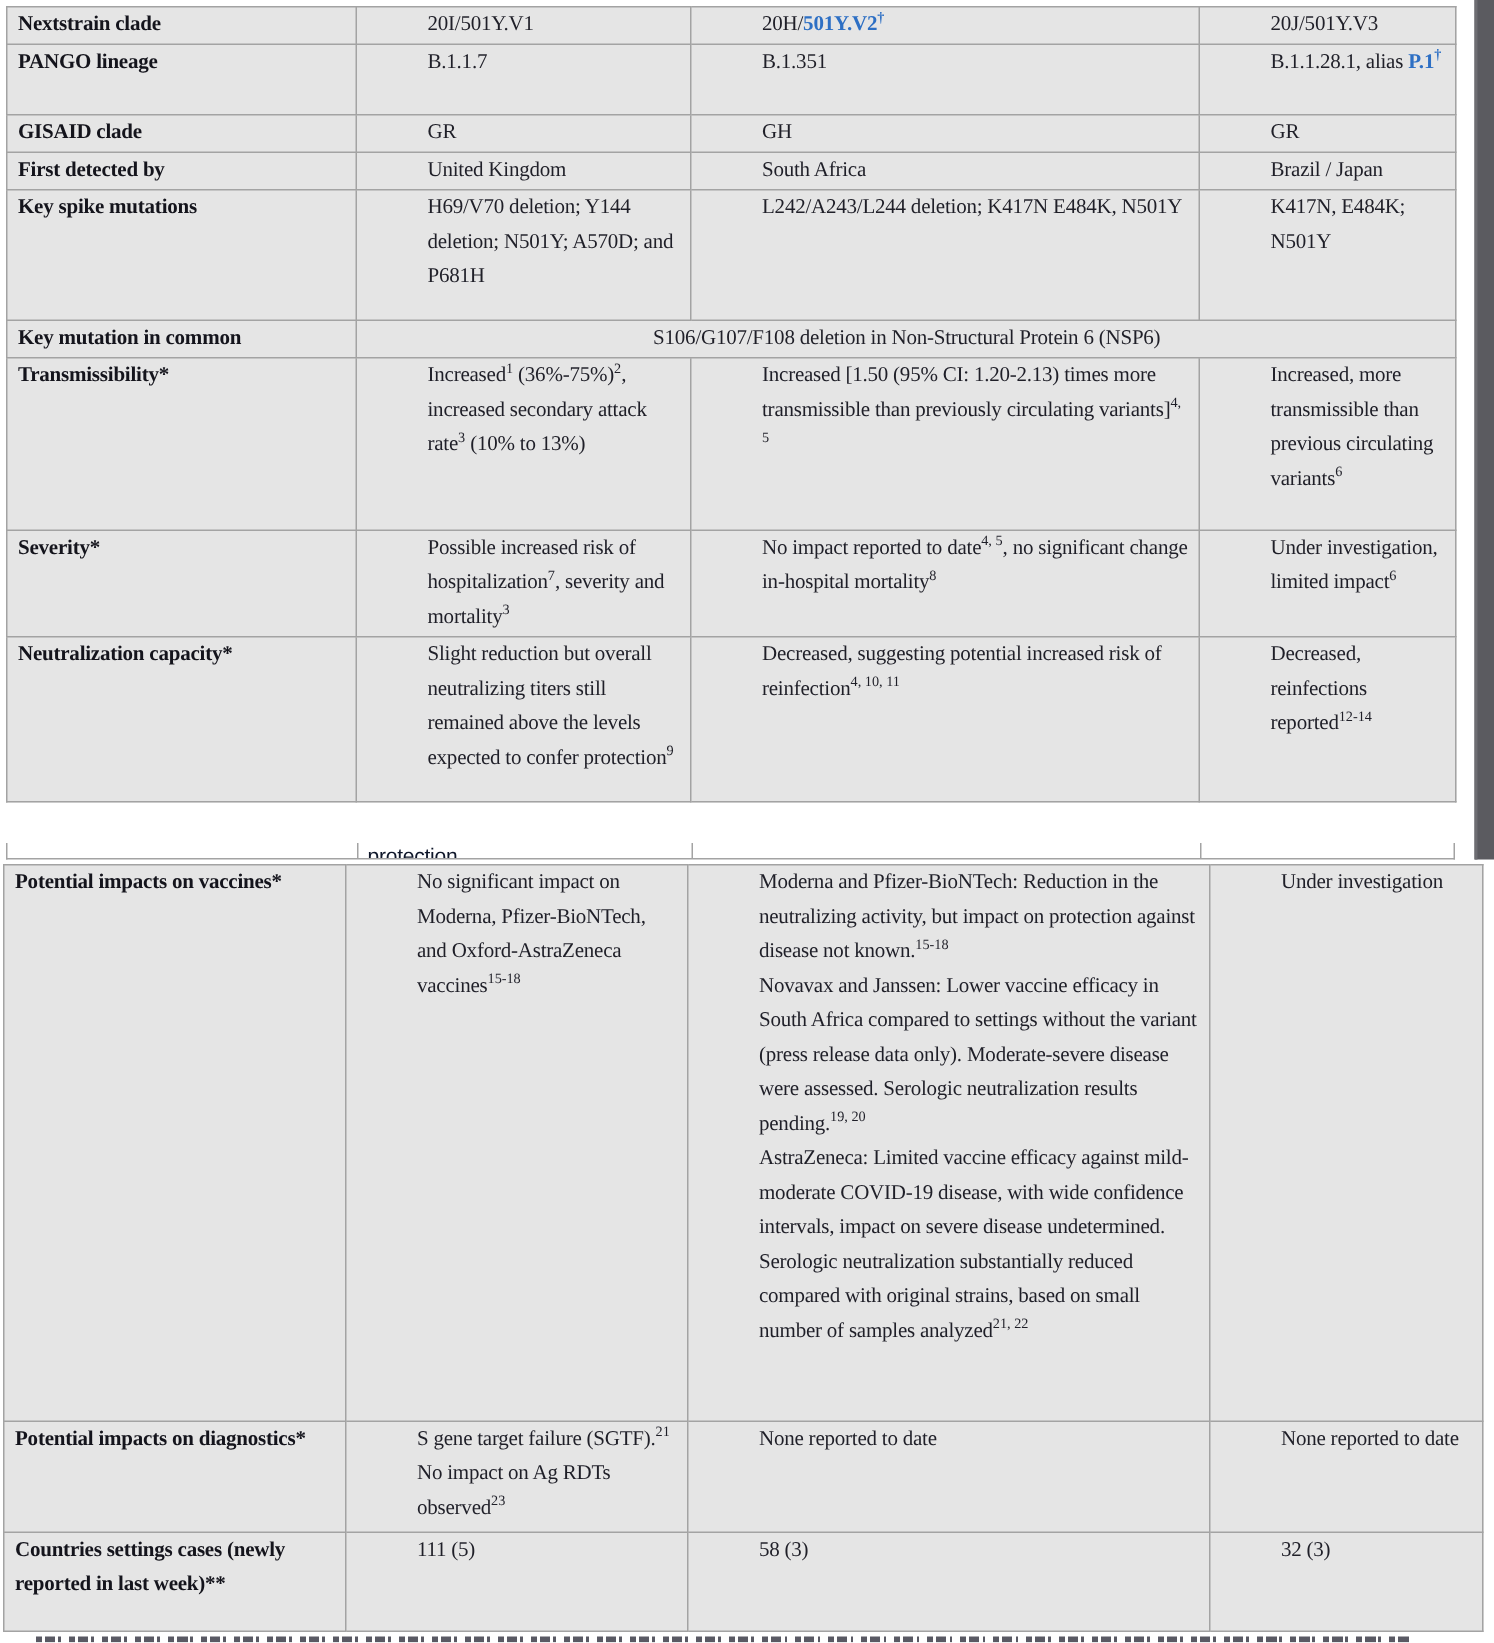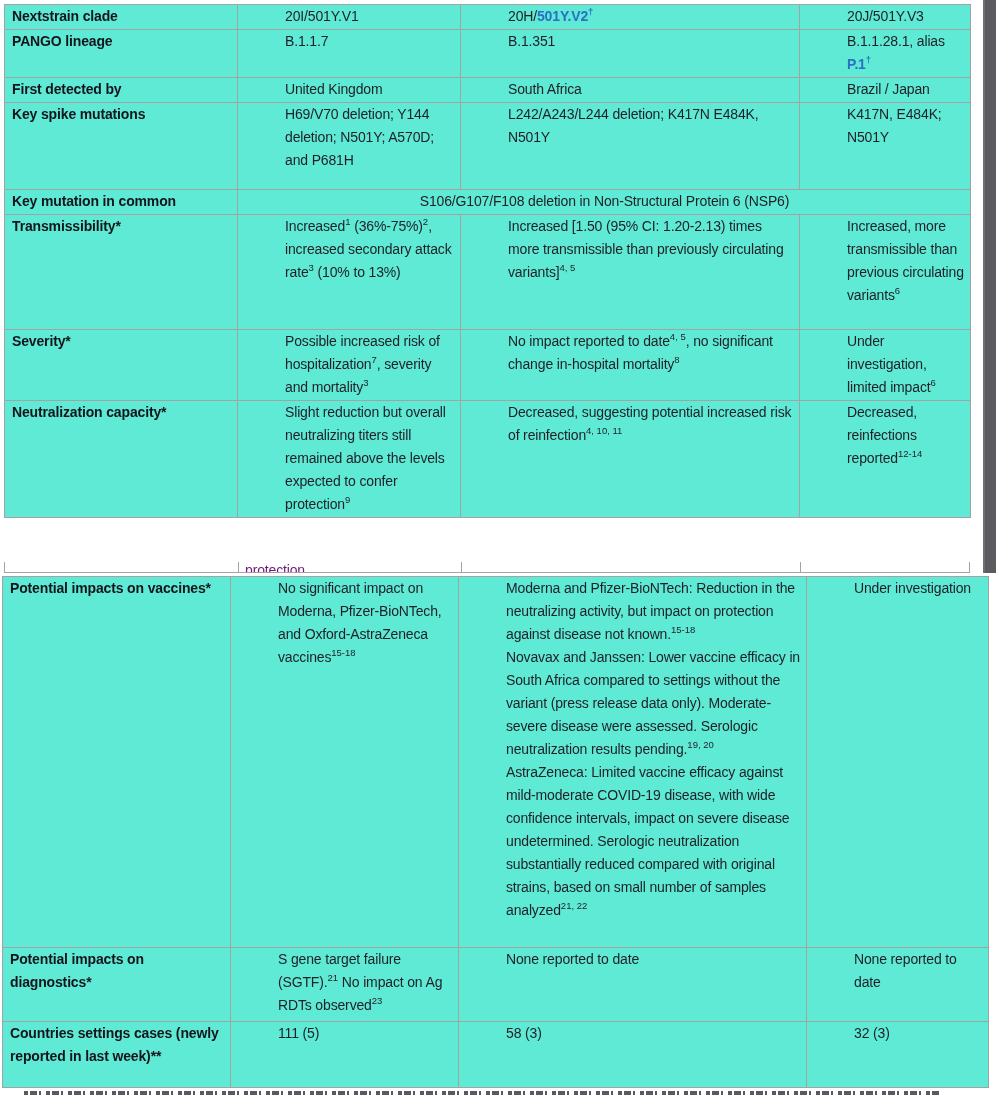--- a/index.html
+++ b/index.html
@@ -7,42 +7,42 @@
     position:relative;
     width:996px;height:1095px;
     overflow:hidden;
     background:#ffffff;
     font-family:"Liberation Sans","DejaVu Sans",sans-serif;
     font-size:14px;
     line-height:23px;
     letter-spacing:-0.15px;
     color:#1f1f28;
   }
-  table{table-layout:fixed;border-collapse:collapse;position:absolute;background:#5eead4;}
+  table{table-layout:fixed;border-collapse:collapse;position:absolute;background:#e5e5e5;font-family:Liberation Serif, serif;}
   td{
     border:1px solid #a3a3a3;
     vertical-align:top;
     padding:0 6px 1px 7px;
     overflow:hidden;
   }
   .lbl{font-weight:700;color:#14141c;}
   .cell{white-space:pre-wrap;margin-left:40px;}
   .merged{text-align:center;}
   sup{font-size:9.5px;line-height:0;letter-spacing:0;}
   .blue{color:var(--accent-blue,#2d6fc4);font-weight:700;}
   .t1{left:4px;top:4px;width:966px;}
   .t2{left:2px;top:576px;width:986px;}
   
   .seam{
     position:absolute;left:4px;top:562px;width:966px;height:11px;
     box-sizing:border-box;
     border-left:1px solid #a3a3a3;border-right:1px solid #a3a3a3;border-bottom:1px solid #a3a3a3;
     overflow:hidden;background:#fff;
   }
-  .seam .frag{position:absolute;left:240px;top:-1px;line-height:18px;color:#701a75;}
+  .seam .frag{position:absolute;left:240px;top:-1px;line-height:18px;color:#0f172a;}
   .seam .vline{position:absolute;top:0;width:1px;height:11px;background:#a3a3a3;}
   
   .edge-strip{position:absolute;left:983px;top:0;width:13px;height:573px;background:#5b5b60;border-left:2px solid #6d6d72;}
   
   .footnote-sliver{
     position:absolute;left:24px;top:1091px;width:916px;height:4px;opacity:.85;
     background:repeating-linear-gradient(90deg,#3c3c48 0 4px,transparent 4px 6px,#3c3c48 6px 13px,transparent 13px 15px,#3c3c48 15px 17px,transparent 17px 22px);
   }
 </style>
 </head>
@@ -78,20 +78,32 @@
             <div class="cell"><span>B.1.1.7</span></div>
           </td>
       <td>
             <div class="cell"><span>B.1.351</span></div>
           </td>
       <td>
             <div class="cell"><span>B.1.1.28.1, alias </span><span class="blue">P.1</span><sup class="blue">†</sup></div>
           </td>
     </tr>
     <tr style="height:24px">
+      <td class="lbl">GISAID clade</td>
+      <td>
+            <div class="cell"><span>GR</span></div>
+          </td>
+      <td>
+            <div class="cell"><span>GH</span></div>
+          </td>
+      <td>
+            <div class="cell"><span>GR</span></div>
+          </td>
+    </tr>
+    <tr style="height:24px">
       <td class="lbl">First detected by</td>
       <td>
             <div class="cell"><span>United Kingdom</span></div>
           </td>
       <td>
             <div class="cell"><span>South Africa</span></div>
           </td>
       <td>
             <div class="cell"><span>Brazil / Japan</span></div>
           </td>

